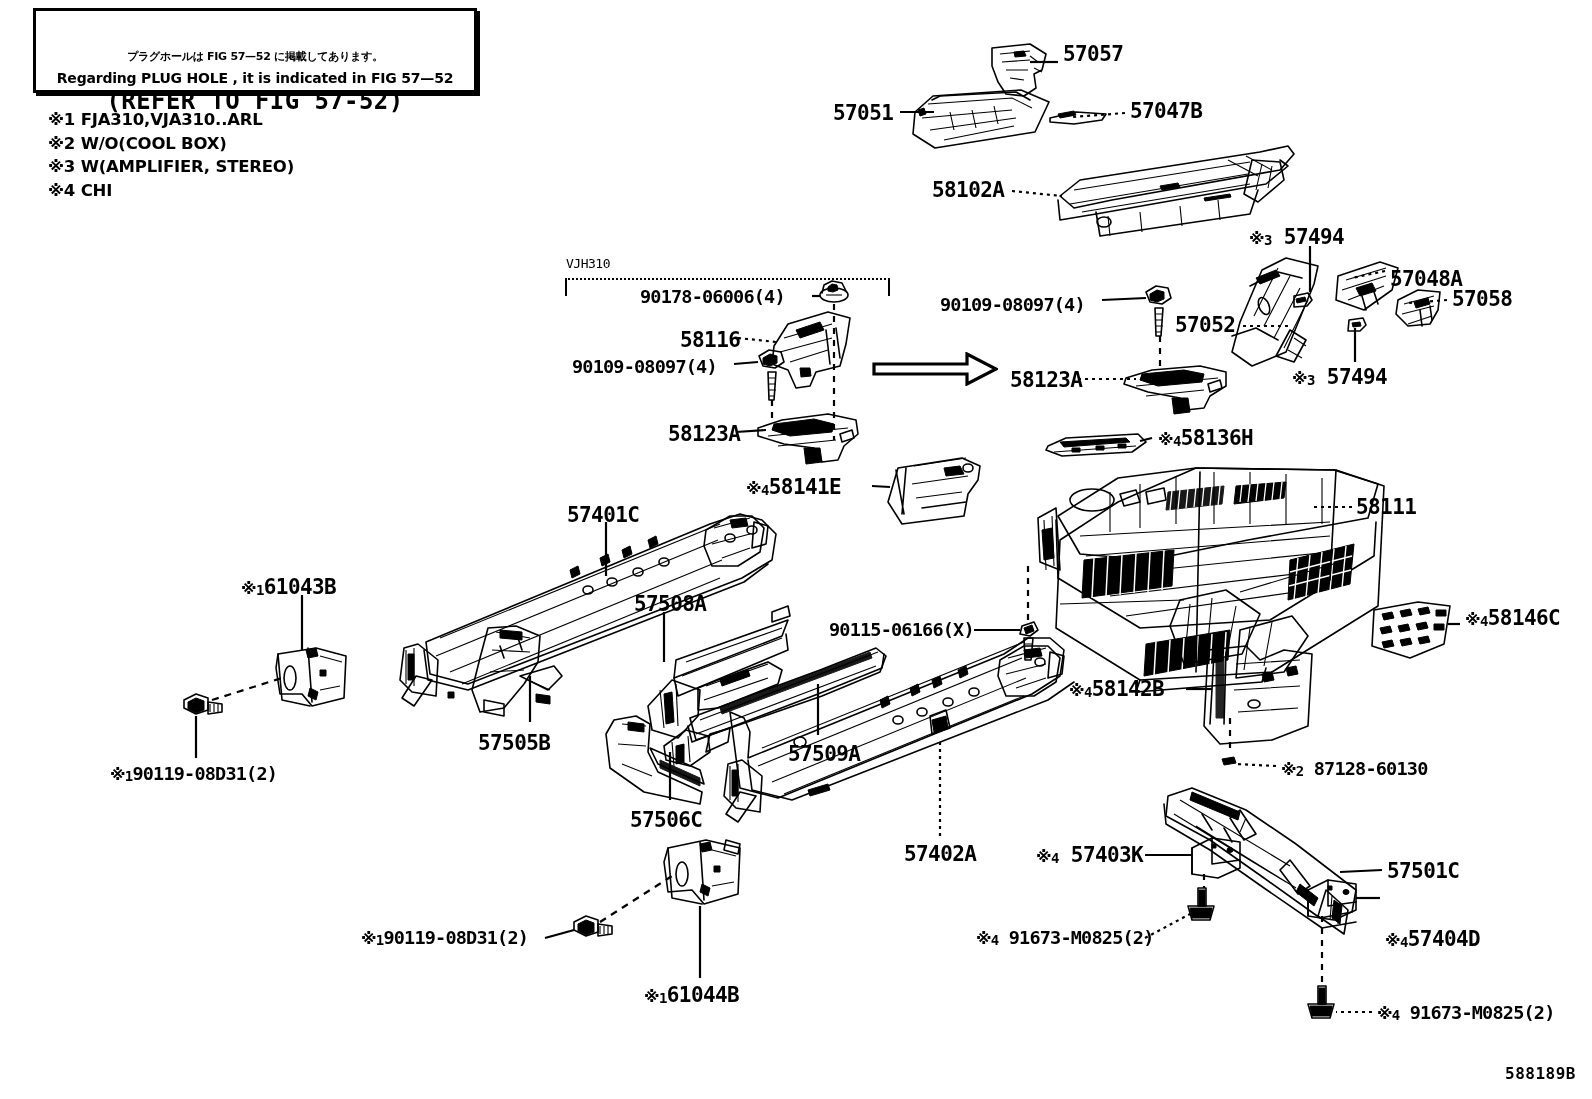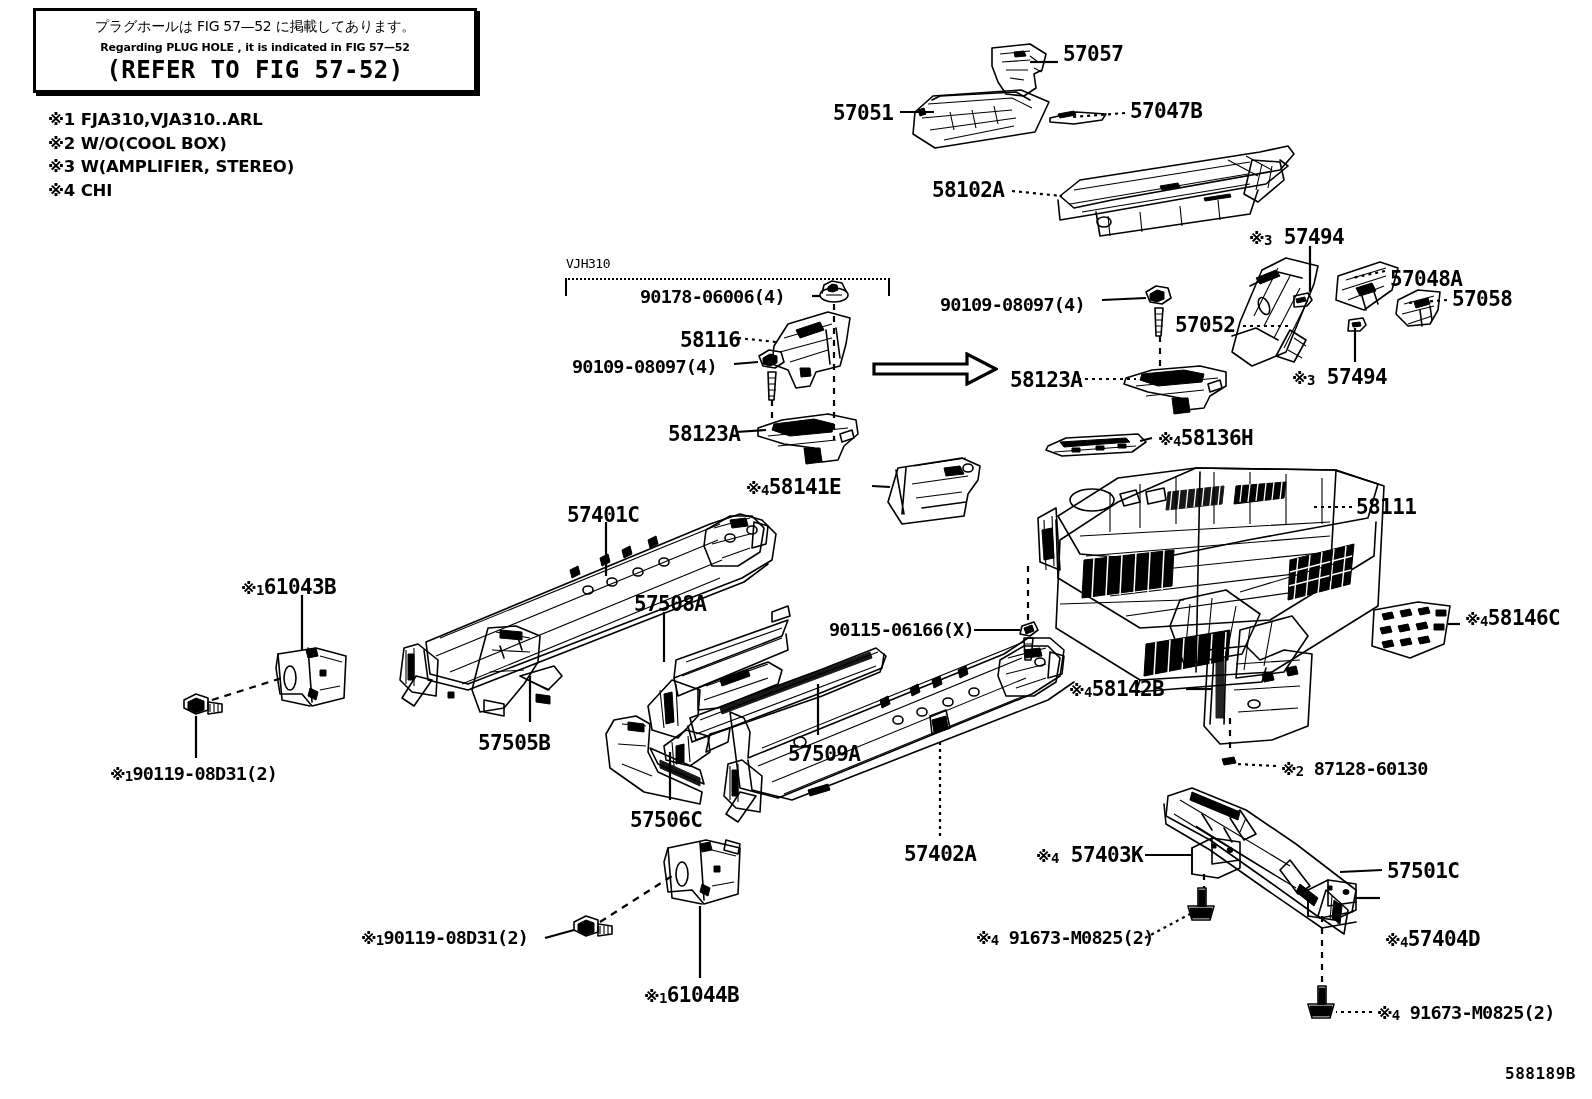--- a/index.html
+++ b/index.html
@@ -21,30 +21,31 @@
     left: 33px; top: 8px;
     width: 444px; height: 85px;
     border: 3px solid #000;
     background: #fff;
     box-shadow: 3px 3px 0 #000;
     text-align: center;
     padding-top: 4px;
   }
   .note-l1 {
     font-family: "DejaVu Sans", sans-serif;
-    font-weight: normal;
-    font-size: 14px;
+    font-weight: bold;
+    font-size: 11px;
     letter-spacing: -0.3px;
     line-height: 22px;
     white-space: nowrap;
+    margin-top: 31px;
   }
   .note-l2 {
     font-family: "DejaVu Sans", sans-serif;
     font-weight: bold;
-    font-size: 11px;
+    font-size: 14px;
     letter-spacing: -0.2px;
     line-height: 21px;
     white-space: nowrap;
   }
   .note-l3 {
     font-family: "DejaVu Sans Mono", monospace;
     font-weight: bold;
     font-size: 24px;
     letter-spacing: 0.4px;
     line-height: 24px;

